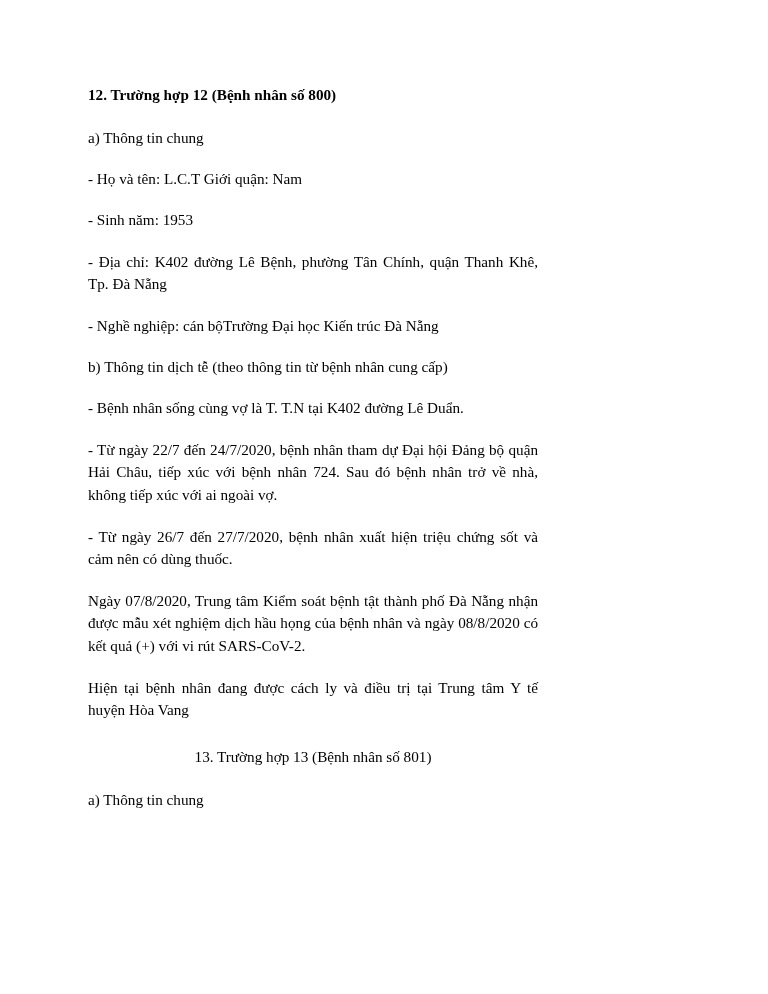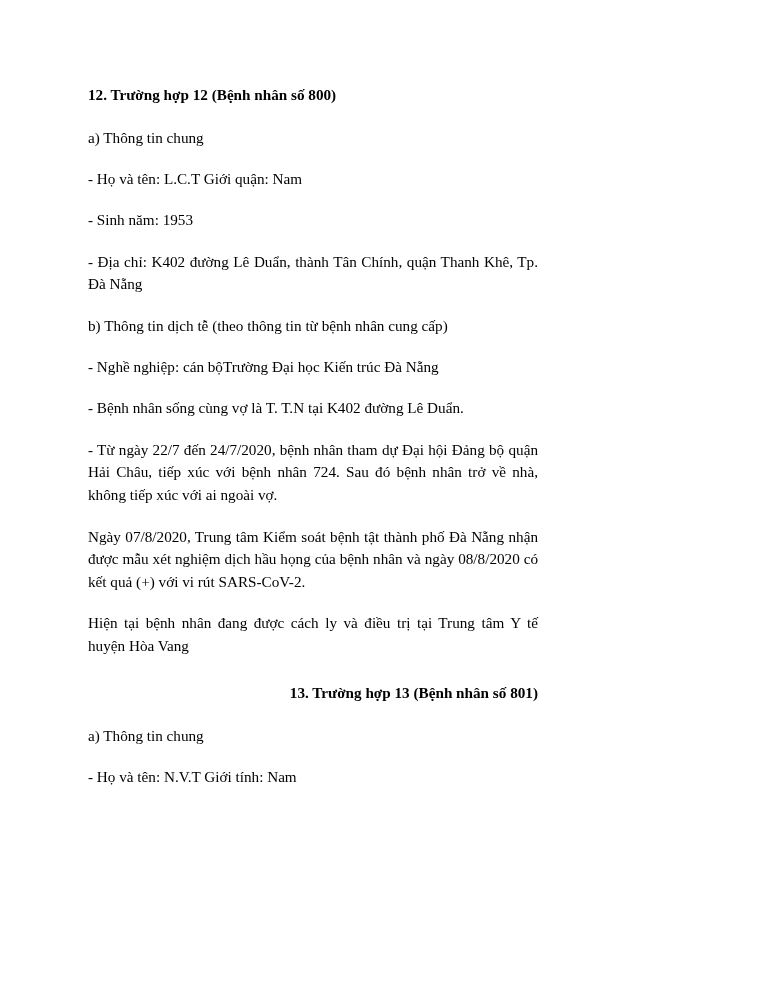--- a/index.html
+++ b/index.html
@@ -34,38 +34,38 @@
   }
   .para:last-child {
     margin-bottom: 0;
   }
   .heading {
     font-weight: bold;
     margin: 0 0 20px 0;
     text-align: left;
   }
   .heading-2 {
-    font-weight: bold;
+    font-weight: normal;
     margin: 24px 0 20px 0;
-    text-align: right;
+    text-align: center;
   }
 </style>
 </head>
 <body>
 
 <div class="page">
   <div class="doc-body" id="doc-body">
       <p class="heading">12. Trường hợp 12 (Bệnh nhân số 800)</p>
       <p class="para">a) Thông tin chung</p>
       <p class="para">- Họ và tên: L.C.T Giới quận: Nam</p>
       <p class="para">- Sinh năm: 1953</p>
-      <p class="para">- Địa chỉ: K402 đường Lê Duẩn, thành Tân Chính, quận Thanh Khê, Tp. Đà Nẵng</p>
+      <p class="para">- Địa chỉ: K402 đường Lê Bệnh, phường Tân Chính, quận Thanh Khê, Tp. Đà Nẵng</p>
+      <p class="para">- Nghề nghiệp: cán bộTrường Đại học Kiến trúc Đà Nẵng</p>
       <p class="para">b) Thông tin dịch tễ (theo thông tin từ bệnh nhân cung cấp)</p>
-      <p class="para">- Nghề nghiệp: cán bộTrường Đại học Kiến trúc Đà Nẵng</p>
       <p class="para">- Bệnh nhân sống cùng vợ là T. T.N tại K402 đường Lê Duẩn.</p>
       <p class="para">- Từ ngày 22/7 đến 24/7/2020, bệnh nhân tham dự Đại hội Đảng bộ quận Hải Châu, tiếp xúc với bệnh nhân 724. Sau đó bệnh nhân trở về nhà, không tiếp xúc với ai ngoài vợ.</p>
+      <p class="para">- Từ ngày 26/7 đến 27/7/2020, bệnh nhân xuất hiện triệu chứng sốt và cảm nên có dùng thuốc.</p>
       <p class="para">Ngày 07/8/2020, Trung tâm Kiểm soát bệnh tật thành phố Đà Nẵng nhận được mẫu xét nghiệm dịch hầu họng của bệnh nhân và ngày 08/8/2020 có kết quả (+) với vi rút SARS-CoV-2.</p>
       <p class="para">Hiện tại bệnh nhân đang được cách ly và điều trị tại Trung tâm Y tế huyện Hòa Vang</p>
       <p class="heading-2">13. Trường hợp 13 (Bệnh nhân số 801)</p>
       <p class="para">a) Thông tin chung</p>
-      <p class="para">- Họ và tên: N.V.T  Giới tính: Nam</p>
     </div>
 </div>
 
 </body></html>

